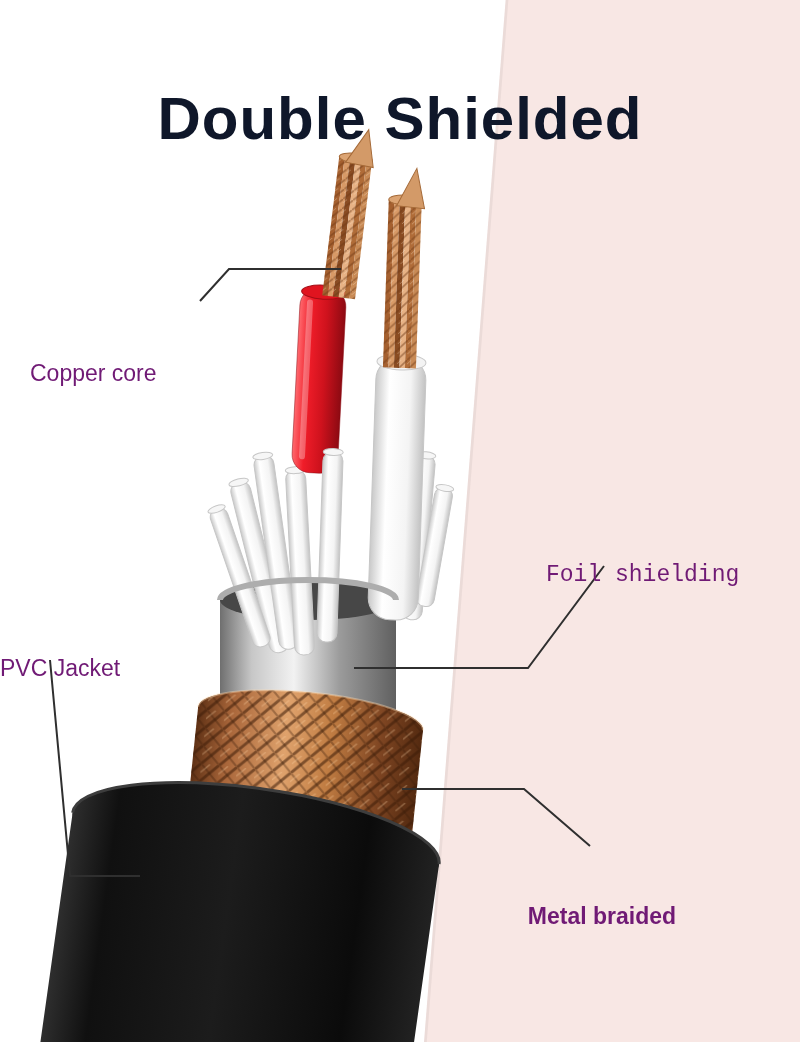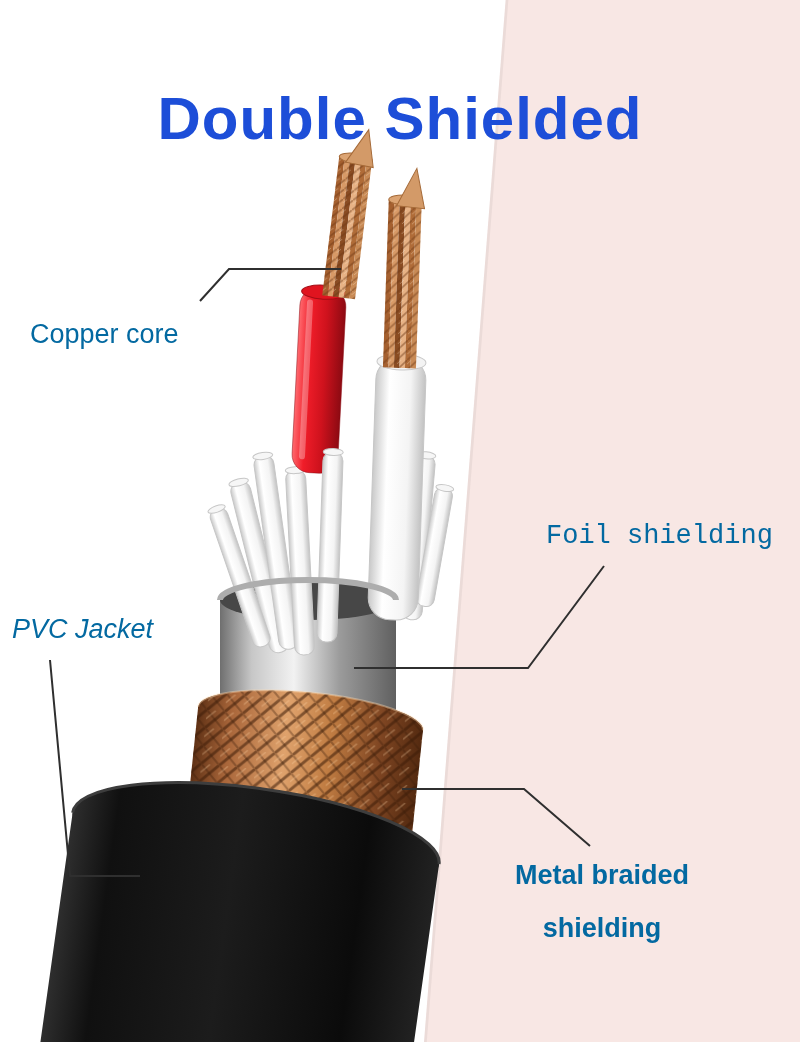--- a/index.html
+++ b/index.html
@@ -10,29 +10,29 @@
   .bg-accent{
     position:absolute;inset:0;background:#f8e7e4;
     clip-path:polygon(63.2% 0%,100% 0%,100% 100%,53% 100%);
   }
   .bg-seam{
     position:absolute;inset:0;background:rgba(0,0,0,0.05);
     clip-path:polygon(63.2% 0%,63.55% 0%,53.35% 100%,53% 100%);
   }
   .title{
     position:absolute;top:44px;left:0;width:100%;text-align:center;
-    font-size:60px;font-weight:bold;color:#1d4ed8;letter-spacing:1px;
+    font-size:60px;font-weight:bold;color:#0f172a;letter-spacing:1px;
   }
   svg.layer{position:absolute;left:0;top:0;}
   .label{
-    position:absolute;font-size:27px;color:#0369a1;white-space:nowrap;
+    position:absolute;font-size:23px;color:#701a75;white-space:nowrap;margin-top:41px;
   }
   .label-copper{left:30px;top:319px;}
   .label-foil{left:546px;top:521px;font-family:Liberation Mono, monospace;}
-  .label-pvc{left:12px;top:614px;font-style:italic;}
+  .label-pvc{left:0;top:614px;}
   .label-metal{left:492px;top:849px;width:220px;text-align:center;white-space:normal;}
   .label-metal span{display:block;line-height:53px;font-weight:bold;}
 </style>
 </head>
 <body>
 
 <div class="bg-accent"></div>
 <div class="bg-seam"></div>
 
 <h1 class="title">Double Shielded</h1>
@@ -183,14 +183,13 @@
   <polyline points="604,566 528,668 354,668" fill="none" stroke="#2f2f2f" stroke-width="2"></polyline>
   <polyline points="50,660 70,876 140,876" fill="none" stroke="#2f2f2f" stroke-width="2"></polyline>
   <polyline points="590,846 524,789 402,789" fill="none" stroke="#2f2f2f" stroke-width="2"></polyline>
 </svg>
 
 <div class="label label-copper">Copper core</div>
 <div class="label label-foil">Foil shielding</div>
 <div class="label label-pvc">PVC Jacket</div>
 <div class="label label-metal">
   <span>Metal braided</span>
-  <span>shielding</span>
 </div>
 
 </body></html>

